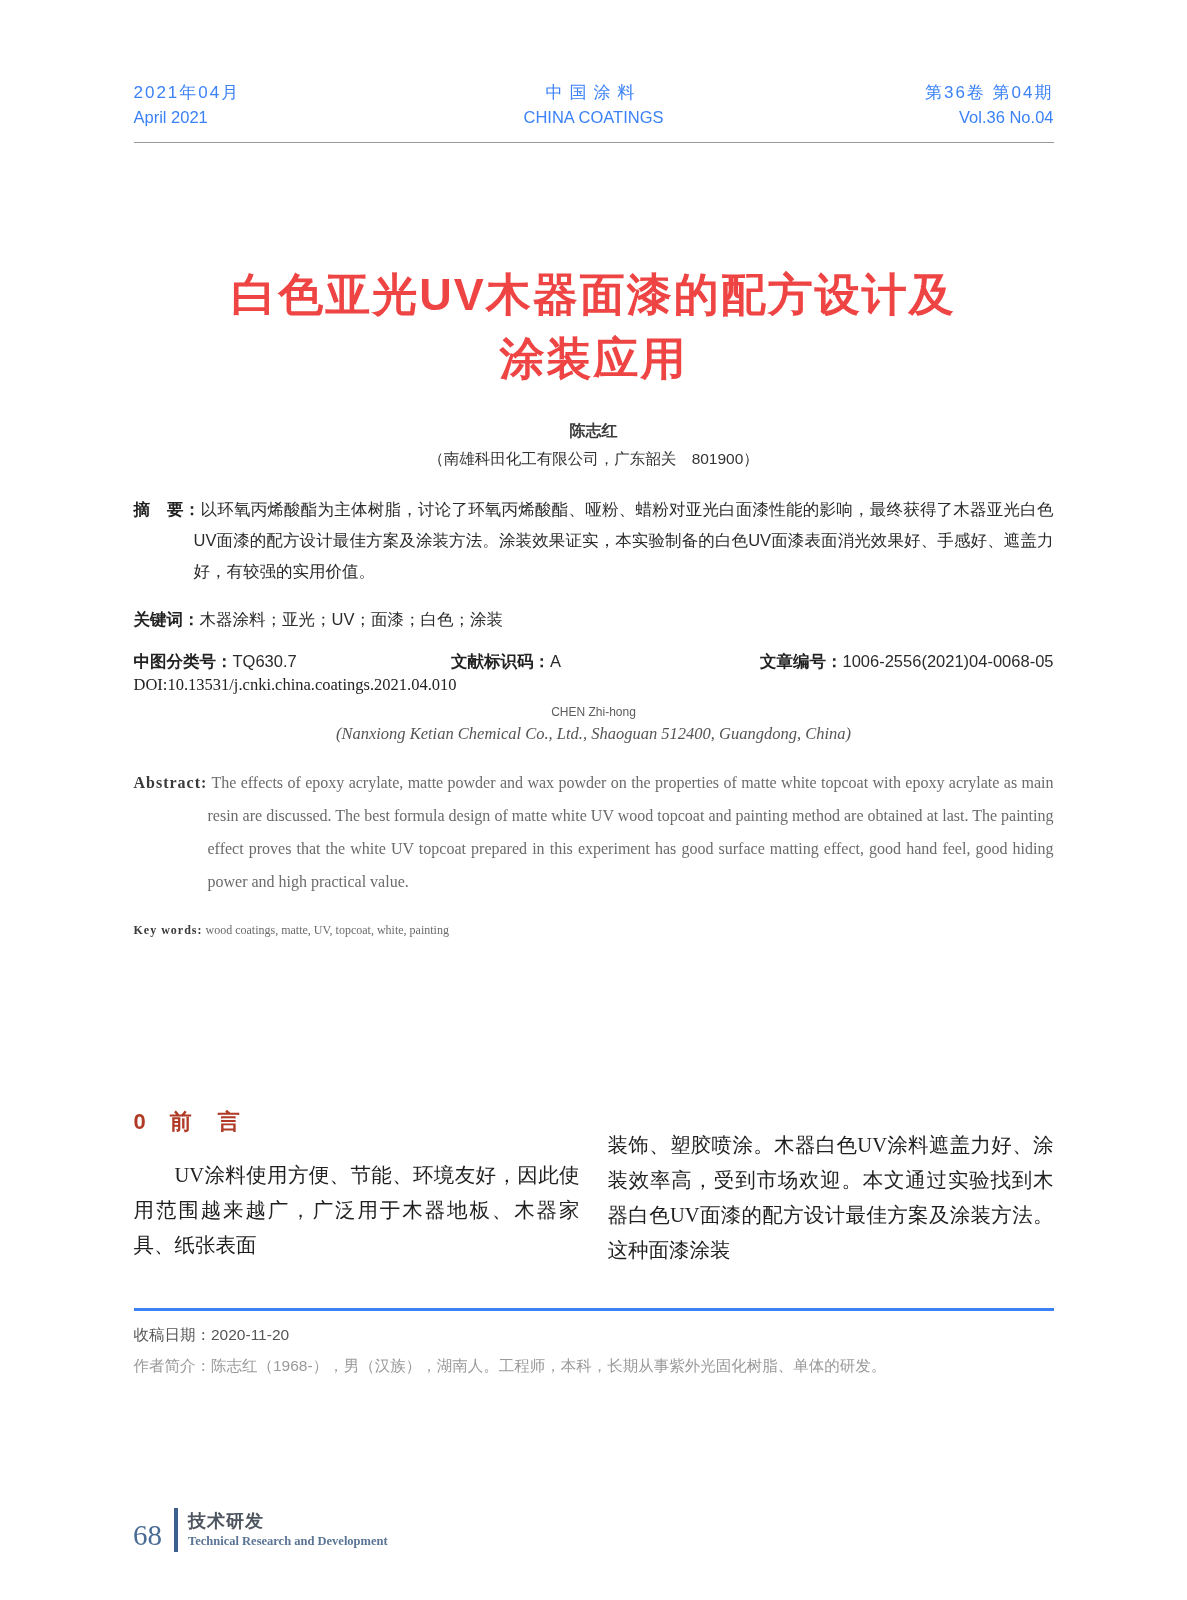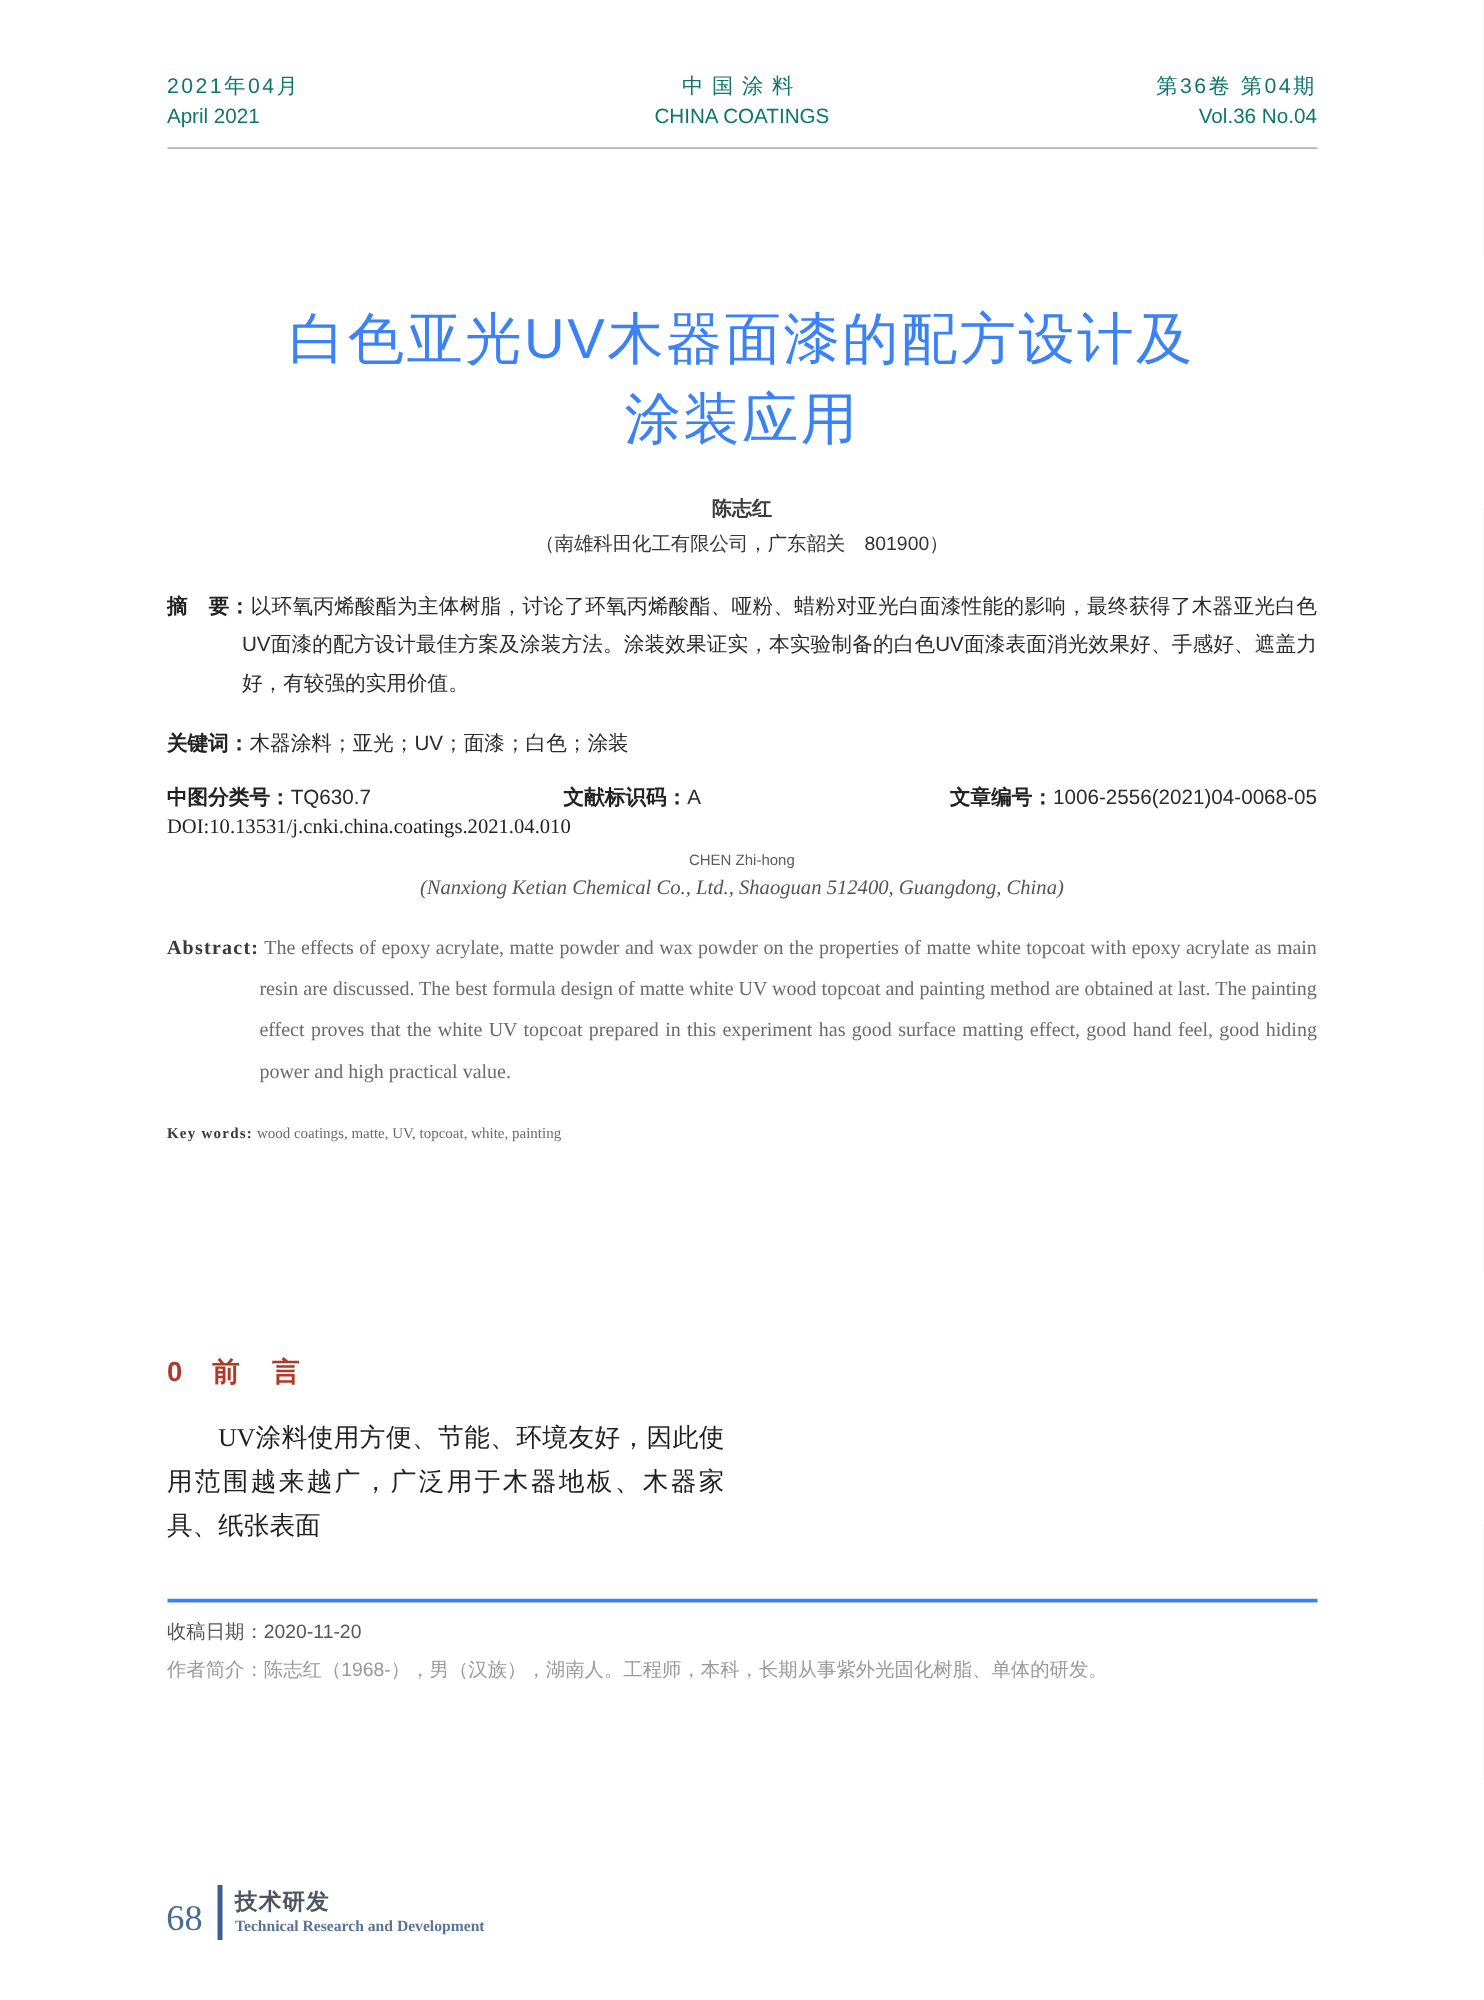--- a/index.html
+++ b/index.html
@@ -11,41 +11,41 @@
     background: #ffffff;
     overflow: hidden;
     font-family: "Liberation Sans", sans-serif;
     color: #2e2e2e;
     box-sizing: border-box;
   }
   .content { width: 920px; margin: 0 auto; }
 
   
   .journal-header {
-    padding-top: 56px;
+    padding-top: 80px;
     padding-bottom: 12px;
     border-bottom: 1px solid #9a9a9a;
     display: flex;
     justify-content: space-between;
     align-items: flex-end;
-    color: #0f766e;
+    color: #3b82f6;
   }
   .jh-col { line-height: 25px; font-size: 16.5px; }
   .jh-left  { text-align: left;  width: 220px; }
   .jh-center{ text-align: center; flex: 1; }
   .jh-right { text-align: right; width: 220px; }
   .jh-zh { font-size: 17px; letter-spacing: 2px; }
   .jh-center .jh-zh { letter-spacing: 7px; }
 
   
   .title-zh {
     margin-top: 120px;
     text-align: center;
-    color: #3b82f6;
-    font-weight: normal;
+    color: #ef4444;
+    font-weight: bold;
     font-size: 45px;
     line-height: 64px;
     letter-spacing: 2px;
   }
   .author-zh { margin-top: 30px; text-align: center; font-size: 16px; color: #3c3c3c; font-weight: bold; }
   .affil-zh  { margin-top: 7px;  text-align: center; font-size: 15.5px; color: #333; }
 
   
   .abstract-zh {
     margin-top: 24px;
@@ -221,20 +221,23 @@
 
     <p class="abstract-en"><span class="label-en">Abstract:</span> <span>The effects of epoxy acrylate, matte powder and wax powder on the properties of matte white topcoat with epoxy acrylate as main resin are discussed. The best formula design of matte white UV wood topcoat and painting method are obtained at last. The painting effect proves that the white UV topcoat prepared in this experiment has good surface matting effect, good hand feel, good hiding power and high practical value.</span></p>
 
     <p class="keywords-en"><span class="label-en">Key words:</span> <span>wood coatings, matte, UV, topcoat, white, painting</span></p>
 
     <div class="section-body">
       <div class="col">
         <div class="section-heading"><span class="sec-num">0</span><span>前　言</span></div>
         <p class="body-par indent-first">UV涂料使用方便、节能、环境友好，因此使用范围越来越广，广泛用于木器地板、木器家具、纸张表面</p>
       </div>
+      <div class="col">
+        <p class="body-par">装饰、塑胶喷涂。木器白色UV涂料遮盖力好、涂装效率高，受到市场欢迎。本文通过实验找到木器白色UV面漆的配方设计最佳方案及涂装方法。这种面漆涂装</p>
+      </div>
     </div>
 
     <div class="footnote-block">
       <div class="fn-received"><span>收稿日期：</span><span>2020-11-20</span></div>
       <div class="fn-bio"><span>作者简介：</span><span>陈志红（1968-），男（汉族），湖南人。工程师，本科，长期从事紫外光固化树脂、单体的研发。</span></div>
     </div>
 
   </div>
 
   <div class="page-footer">

